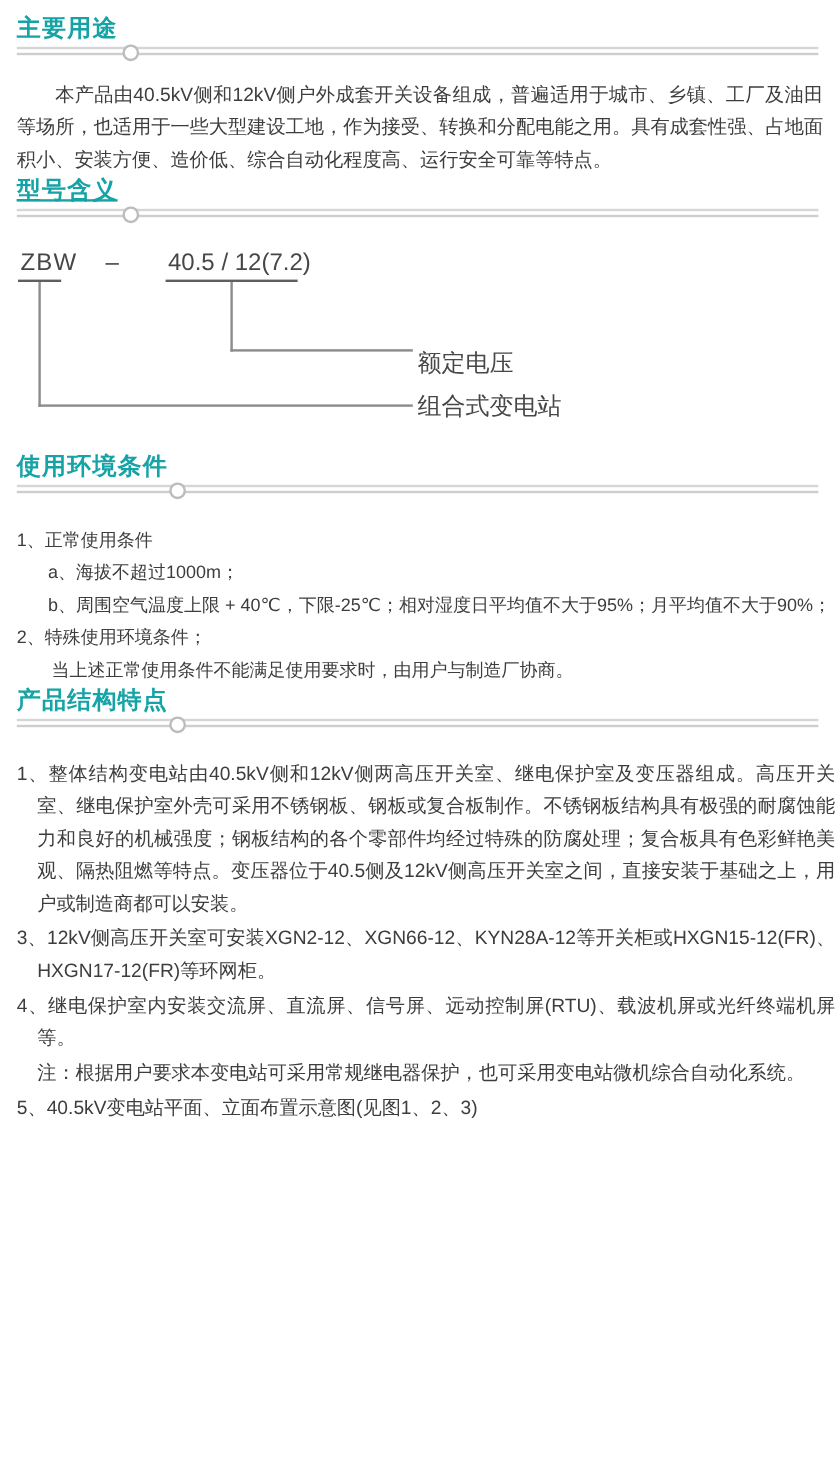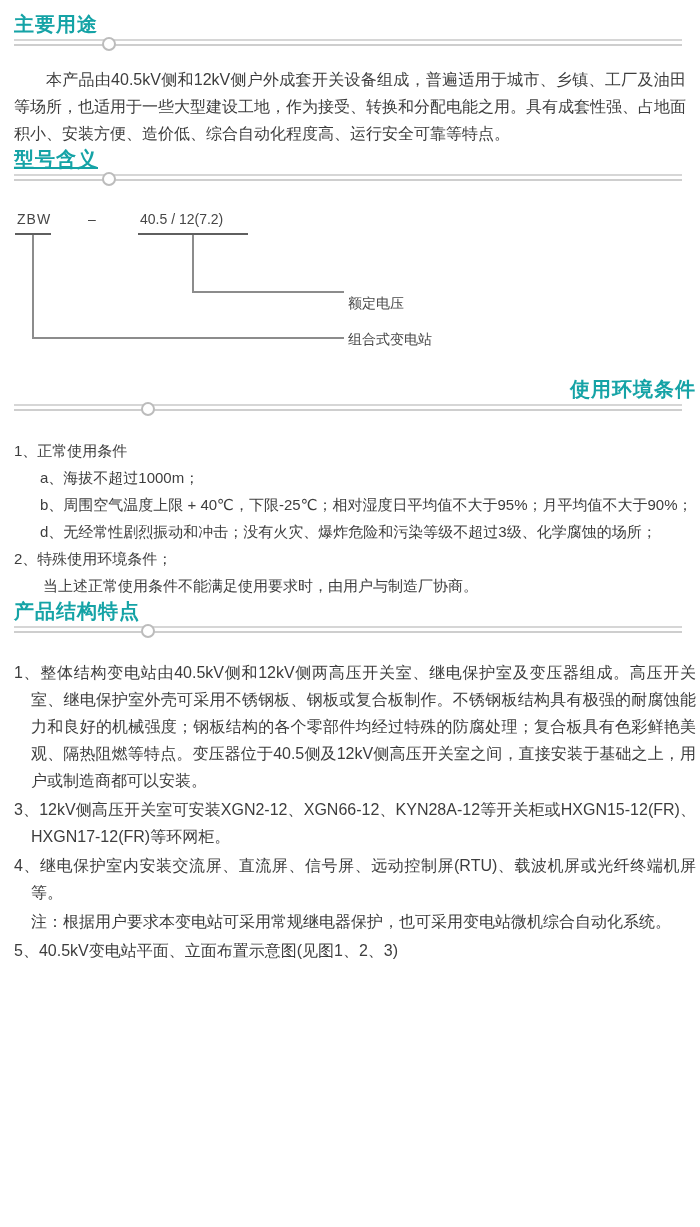--- a/index.html
+++ b/index.html
@@ -25,21 +25,21 @@
   }
   .dot.pos-a { left:88px; }
   .dot.pos-b { left:127px; }
 
   .para {
     margin:20px 10px 0 0; font-size:16px; line-height:27px;
     text-indent:2em; text-align:justify;
   }
 
   
-  .diagram { position:relative; margin-top:24px; height:172px; font-size:14px; color:#474747; }
+  .diagram { position:relative; margin-top:24px; height:172px; font-size:20px; color:#474747; }
   .diagram .txt { position:absolute; line-height:20px; white-space:nowrap; }
   .m-series { left:3px; top:4px; letter-spacing:1px; }
   .m-dash   { left:74px; top:4px; }
   .m-spec   { left:126px; top:4px; }
   .uline { position:absolute; border-top:2px solid #5f5f5f; height:0; }
   .u1 { left:1px; top:28px; width:36px; }
   .u2 { left:124px; top:28px; width:110px; }
   .dline { position:absolute; background:#8c8c8c; }
   .v1 { left:18px;  top:30px; width:2px; height:104px; }
   .v2 { left:178px; top:30px; width:2px; height:58px; }
@@ -54,21 +54,21 @@
   .env-lvl1 { padding-left:26px; text-indent:-26px; }
   .env-lvl2 { margin-left:26px; }
   .env-cont { margin-left:29px; }
 
   
   .feat-list { margin-top:26px; font-size:16px; line-height:27px; }
   .feat-item { padding-left:17px; text-indent:-17px; text-align:justify; margin-bottom:2px; }
   .feat-note { padding-left:17px; text-indent:0; text-align:justify; margin-bottom:2px; }
 
   .s2-title { margin-top:48px;text-decoration:underline; }
-  .s3-title { margin-top:53px;text-align:right; }
+  .s3-title { margin-top:53px; }
   .s4-title { margin-top:103px; }
 
   [data-name$="-marker"] { display:inline; }
 </style>
 </head>
 <body>
 
 <div class="page" data-name="catalog-document-page">
 
   <section data-name="section-main-use">
@@ -101,21 +101,20 @@
 
   <section data-name="section-environment-conditions">
     <h2 class="sec-title s3-title" data-name="section-title-environment">使用环境条件</h2>
     <div class="divider" data-name="section-divider">
       <span class="dot pos-b" data-name="divider-circle-ornament"></span>
     </div>
     <div class="env-list" data-name="environment-conditions-list">
       <div class="env-line env-lvl1" data-name="list-item"><span data-name="list-item-marker">1、</span><span data-name="list-item-text">正常使用条件</span></div>
       <div class="env-line env-lvl2" data-name="list-item"><span data-name="list-item-marker">a、</span><span data-name="list-item-text">海拔不超过1000m；</span></div>
       <div class="env-line env-lvl2" data-name="list-item"><span data-name="list-item-marker">b、</span><span data-name="list-item-text">周围空气温度上限 + 40℃，下限-25℃；相对湿度日平均值不大于95%；月平均值不大于90%；</span></div>
-      <div class="env-line env-lvl2" data-name="list-item"><span data-name="list-item-marker">d、</span><span data-name="list-item-text">无经常性剧烈振动和冲击；没有火灾、爆炸危险和污染等级不超过3级、化学腐蚀的场所；</span></div>
       <div class="env-line env-lvl1" data-name="list-item"><span data-name="list-item-marker">2、</span><span data-name="list-item-text">特殊使用环境条件；</span></div>
       <div class="env-line env-cont" data-name="list-item-continuation"><span data-name="list-item-text">当上述正常使用条件不能满足使用要求时，由用户与制造厂协商。</span></div>
     </div>
   </section>
 
   <section data-name="section-structure-features">
     <h2 class="sec-title s4-title" data-name="section-title-structure-features">产品结构特点</h2>
     <div class="divider" data-name="section-divider">
       <span class="dot pos-b" data-name="divider-circle-ornament"></span>
     </div>

